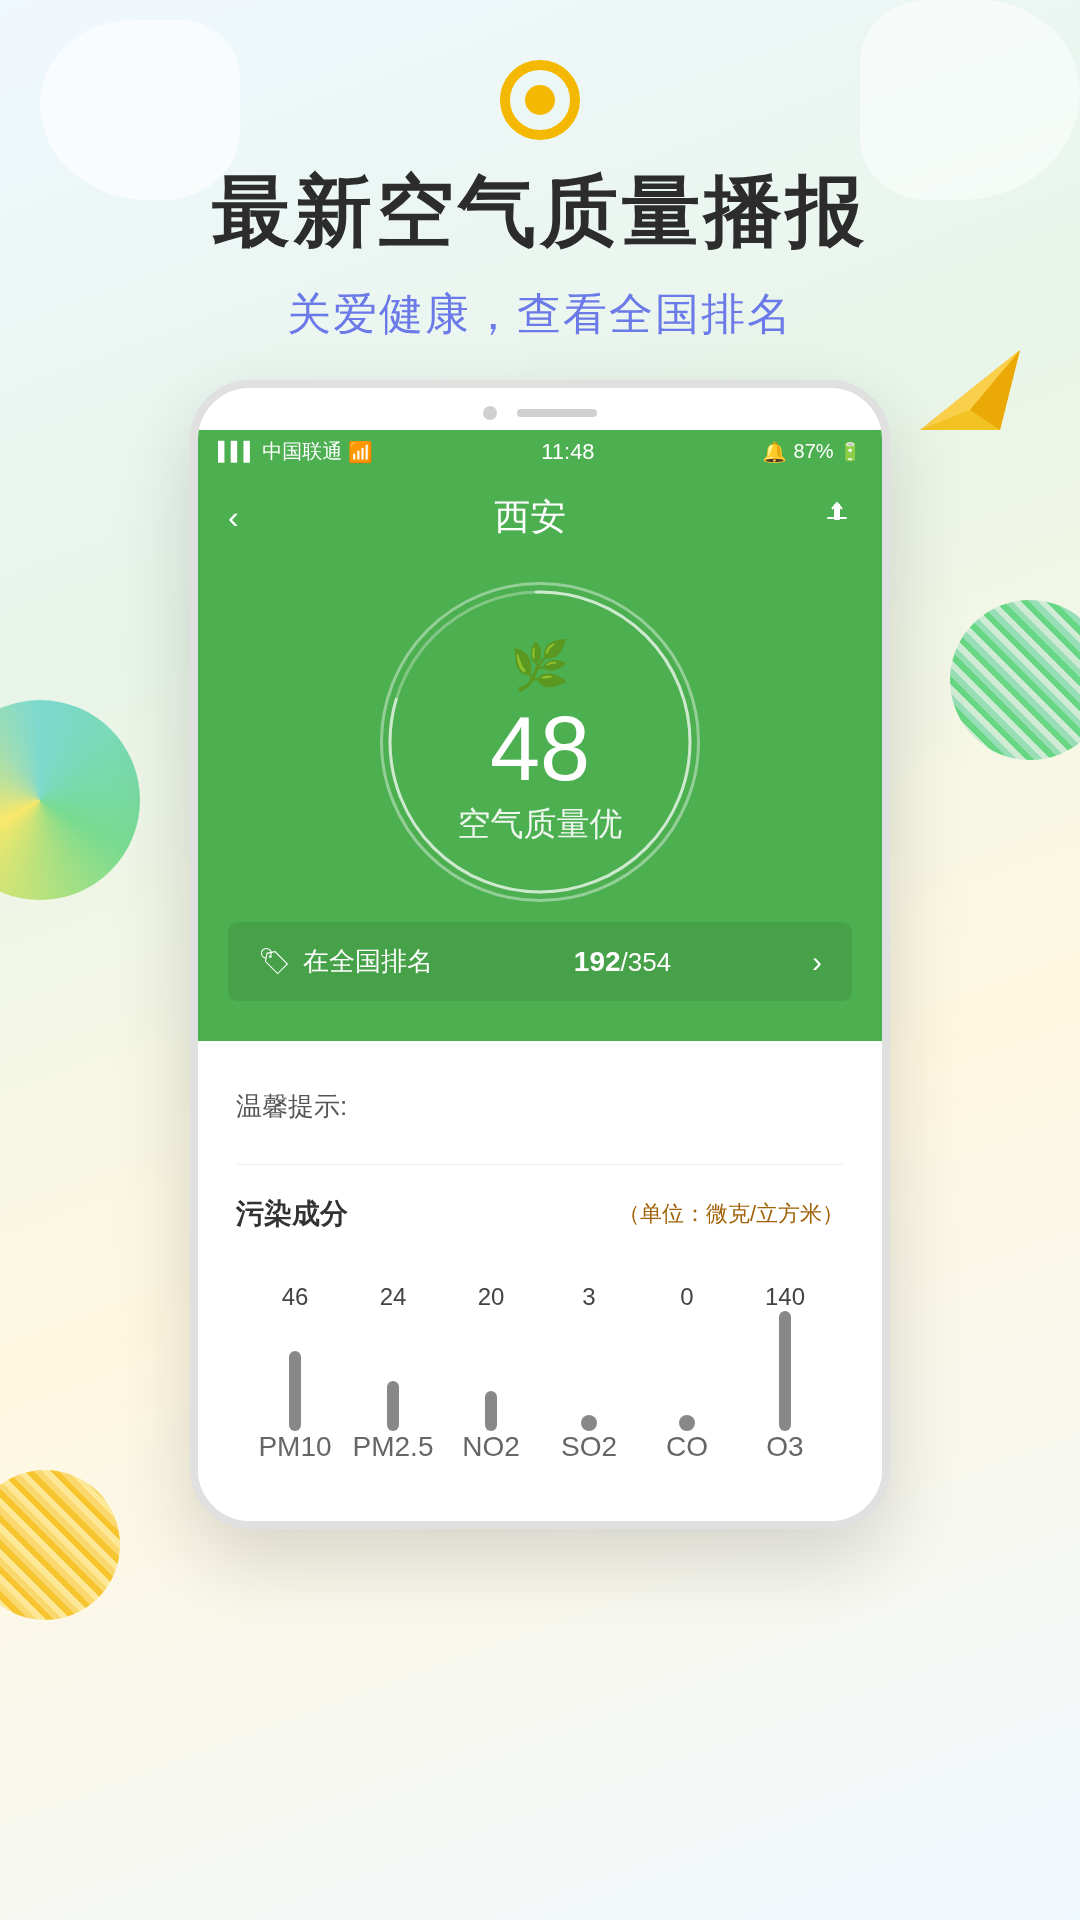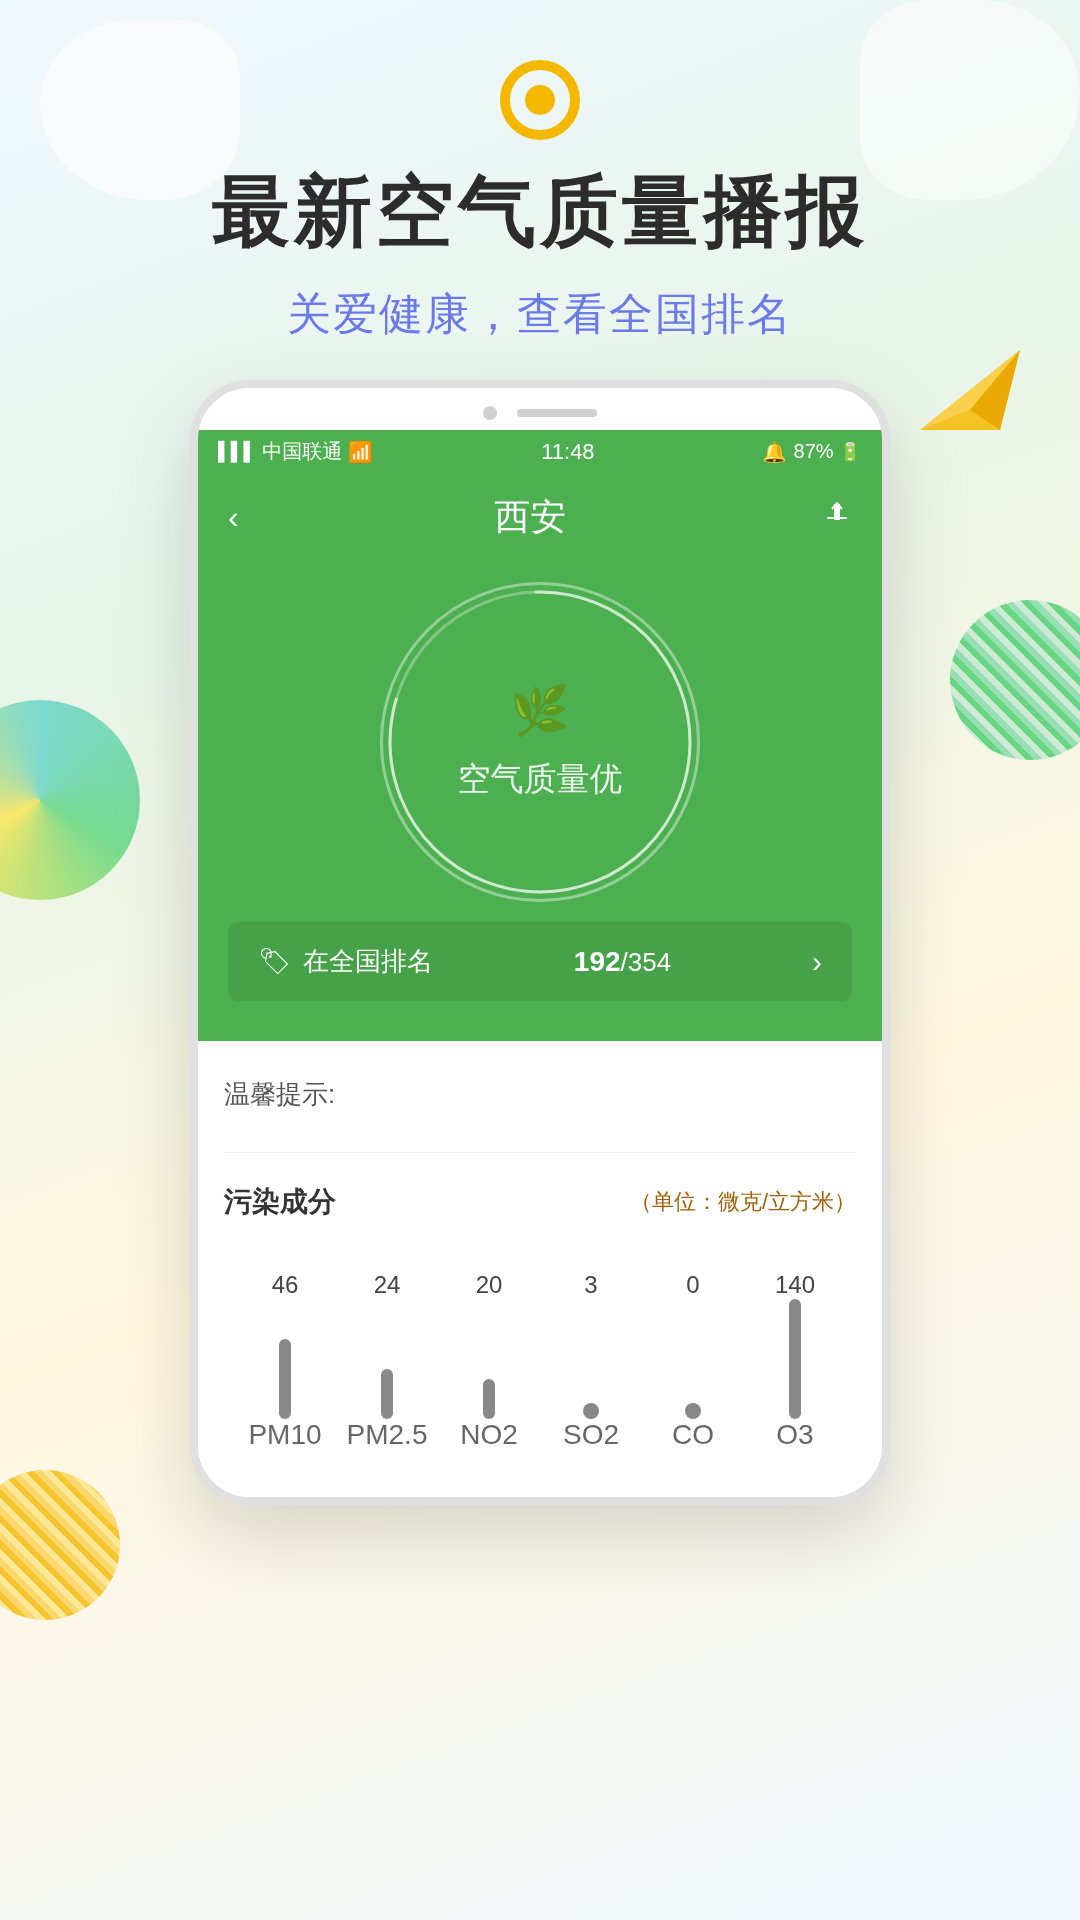--- a/index.html
+++ b/index.html
@@ -290,21 +290,21 @@
     }
 
     .ranking-chevron {
       color: white;
       font-size: 30px;
     }
 
     
     .content-area {
       background: white;
-      padding: 26px;
+      padding: 38px;
     }
 
     .tip-section {
       padding: 10px 0 30px;
       border-bottom: 1px solid #f0f0f0;
     }
 
     .tip-title {
       font-size: 26px;
       color: #555;
@@ -450,20 +450,21 @@
     </div>
 
     <div class="aqi-section">
       <div class="aqi-circle-container">
         <svg class="aqi-circle-arc" viewBox="0 0 320 320">
           <circle cx="160" cy="160" r="150" fill="none" stroke="rgba(255,255,255,0.3)" stroke-width="3"></circle>
           <circle cx="160" cy="160" r="150" fill="none" stroke="rgba(255,255,255,0.6)" stroke-width="3" stroke-dasharray="750 188" stroke-dashoffset="0" stroke-linecap="round" transform="rotate(-90 160 160)"></circle>
         </svg>
         <div class="aqi-circle-bg">
           <div class="aqi-leaf">🌿</div>
+          <div class="aqi-number">48</div>
           <div class="aqi-label">空气质量优</div>
         </div>
       </div>
 
       <div class="ranking-bar" style="width:100%; margin: 20px 0 0;">
         <div class="ranking-left">
           <span>🏷</span>
           <span>在全国排名</span>
         </div>
         <div class="ranking-number">

